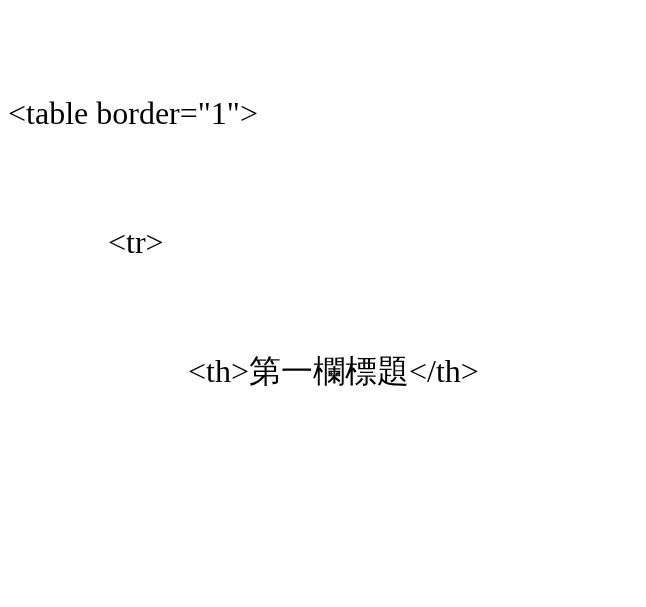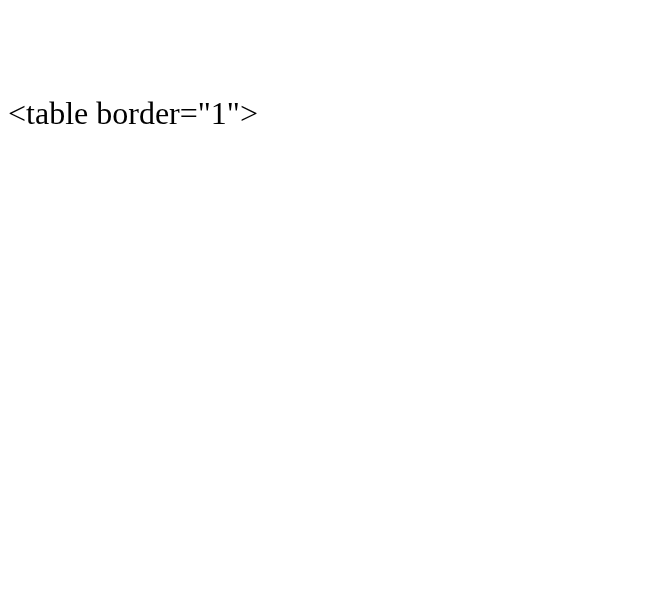--- a/index.html
+++ b/index.html
@@ -27,20 +27,22 @@
   .indent-0 { padding-left: 0; }
   .indent-1 { padding-left: 58px; }
   .indent-2 { padding-left: 100px; }
   .indent-3 { padding-left: 180px; }
 </style>
 </head>
 <body>
 
 <div class="code-block">
   <div class="code-line indent-0">&lt;table border="1"&gt;</div>
+  <div class="code-line indent-2">&lt;tr&gt;</div>
+  <div class="code-line indent-3">&lt;th&gt;第一欄標題&lt;/th&gt;</div>
   
   
   
   
   
   
   
   
   
   

